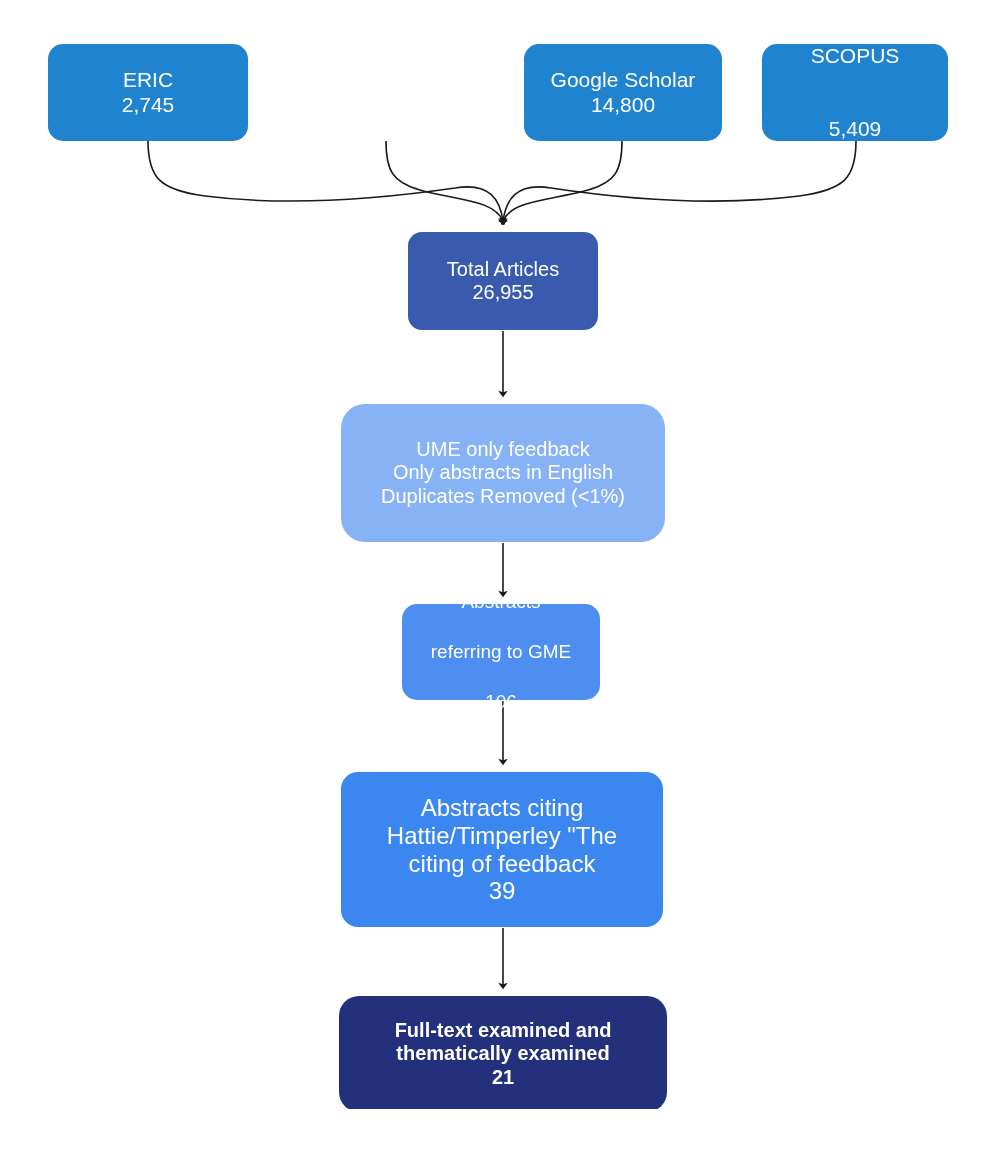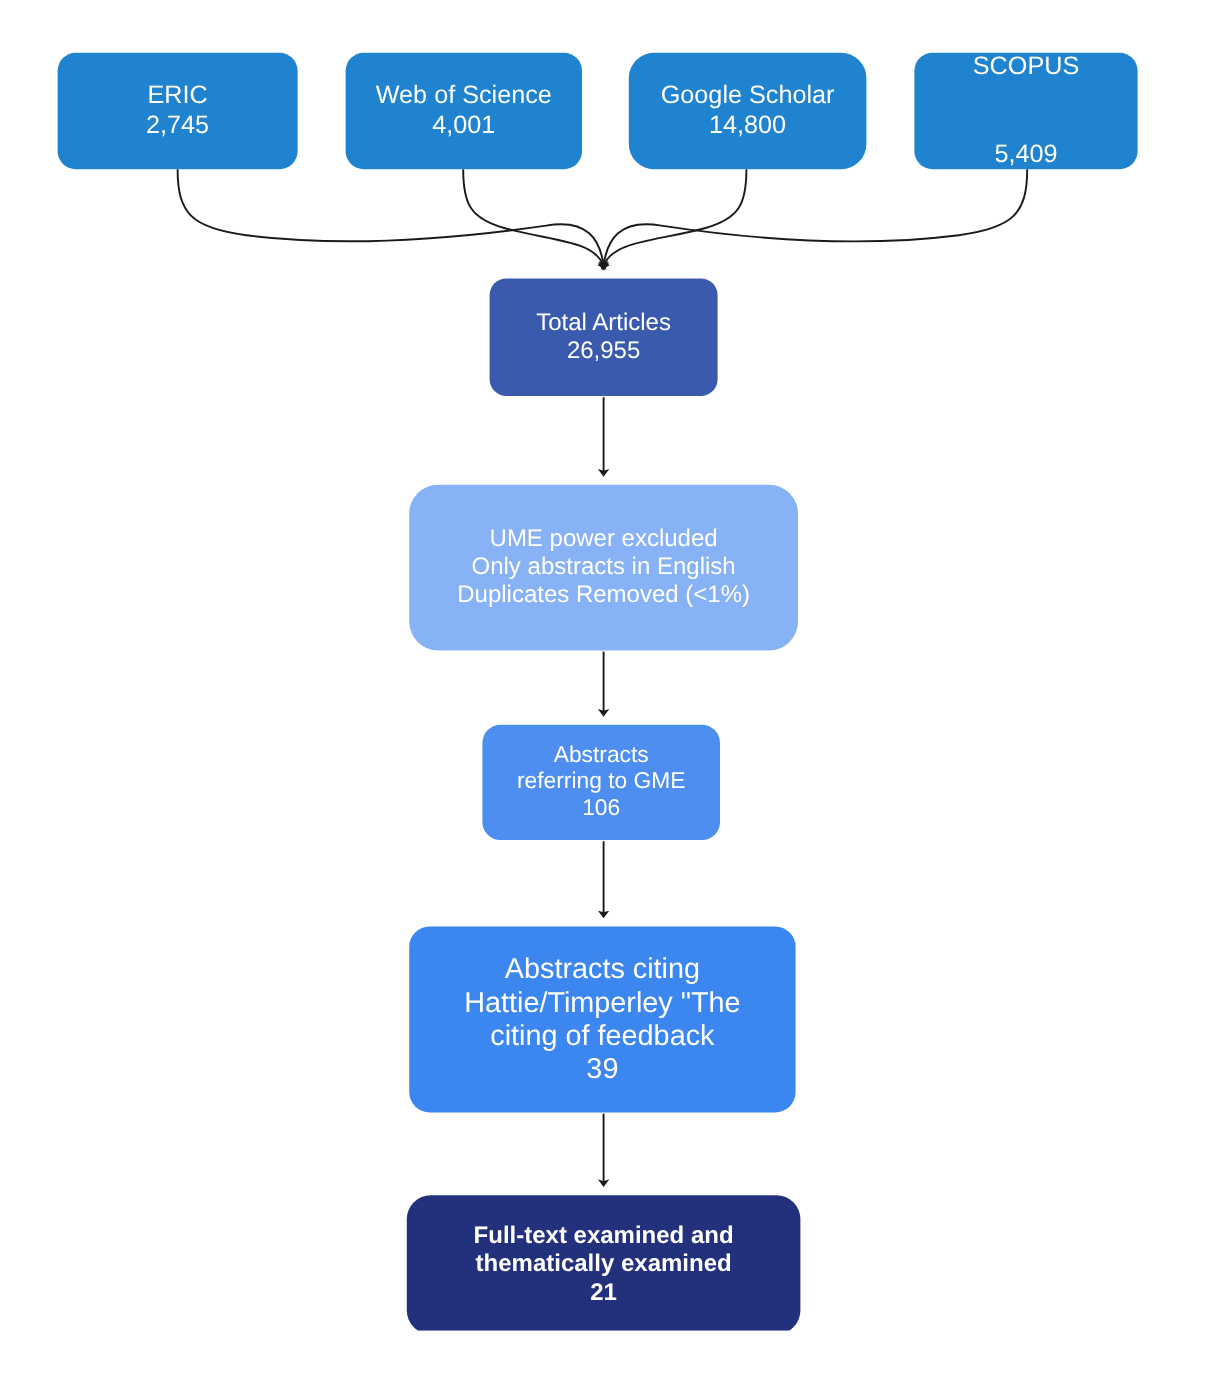--- a/index.html
+++ b/index.html
@@ -46,21 +46,21 @@
   
   .node-source {
     top: 44px;
     height: 97px;
     background: #2083cf;
     font-size: 21px;
     border-radius: 15px;
   }
   #node-eric      { left: 48px;  width: 200px; }
   #node-wos       { left: 288px; width: 197px; }
-  #node-gscholar  { left: 524px; width: 198px; border-radius: 21px; }
+  #node-gscholar  { left: 524px; width: 198px; }
   #node-scopus    { left: 762px; width: 186px; justify-content: space-between; }
 
   
   #node-total {
     left: 408px;
     top: 232px;
     width: 190px;
     height: 98px;
     background: #3a5bad;
     font-size: 20px;
@@ -81,20 +81,21 @@
 
   
   #node-gme {
     left: 402px;
     top: 604px;
     width: 198px;
     height: 96px;
     background: #4d8ef0;
     font-size: 19px;
     border-radius: 15px;
+    gap: 28px;
   }
 
   
   #node-hattie {
     left: 341px;
     top: 772px;
     width: 322px;
     height: 155px;
     background: #3c86f0;
     font-size: 24px;
@@ -145,42 +146,38 @@
 
       <path d="M503,928 L503,985" marker-end="url(#arrowhead)"></path>
     </g>
   </svg>
 
   <div class="node node-source" id="node-eric">
     <span class="line">ERIC</span>
     <span class="line">2,745</span>
   </div>
 
-  <div class="node node-source" id="node-wos">
-    <span class="line">Web of Science</span>
-    <span class="line">4,001</span>
-  </div>
 
   <div class="node node-source" id="node-gscholar">
     <span class="line">Google Scholar</span>
     <span class="line">14,800</span>
   </div>
 
   <div class="node node-source" id="node-scopus">
     <span class="line">SCOPUS</span>
     <span class="line">5,409</span>
   </div>
 
   <div class="node" id="node-total">
     <span class="line">Total Articles</span>
     <span class="line">26,955</span>
   </div>
 
   <div class="node" id="node-exclusions">
-    <span class="line">UME power excluded</span>
+    <span class="line">UME only feedback</span>
     <span class="line">Only abstracts in English</span>
     <span class="line">Duplicates Removed (&lt;1%)</span>
   </div>
 
   <div class="node" id="node-gme">
     <span class="line">Abstracts</span>
     <span class="line">referring to GME</span>
     <span class="line">106</span>
   </div>
 

